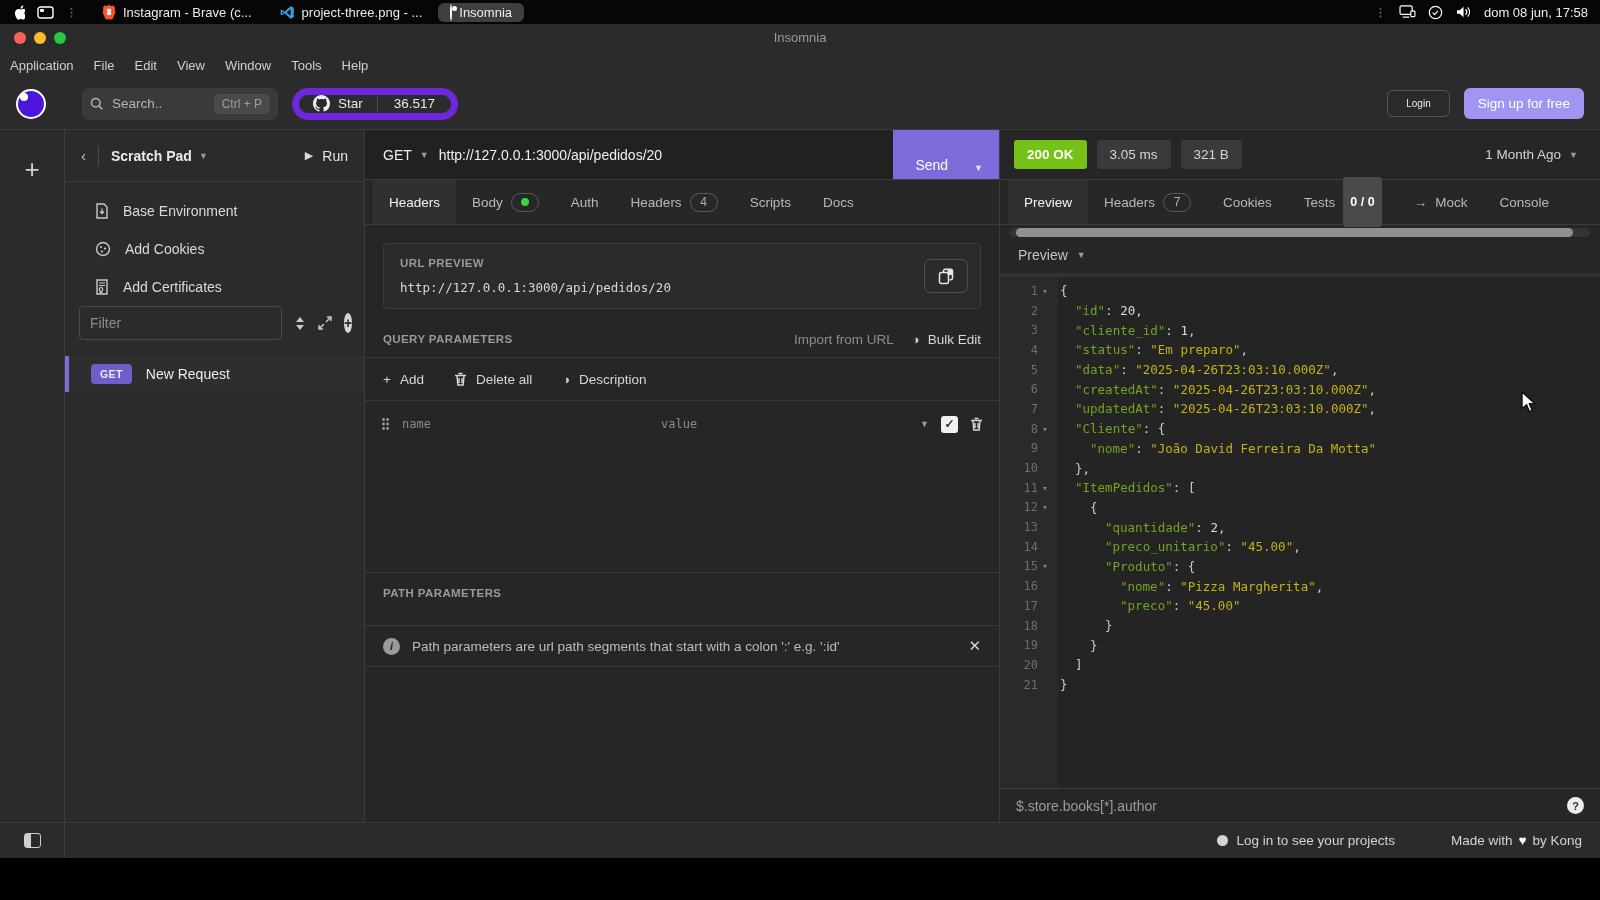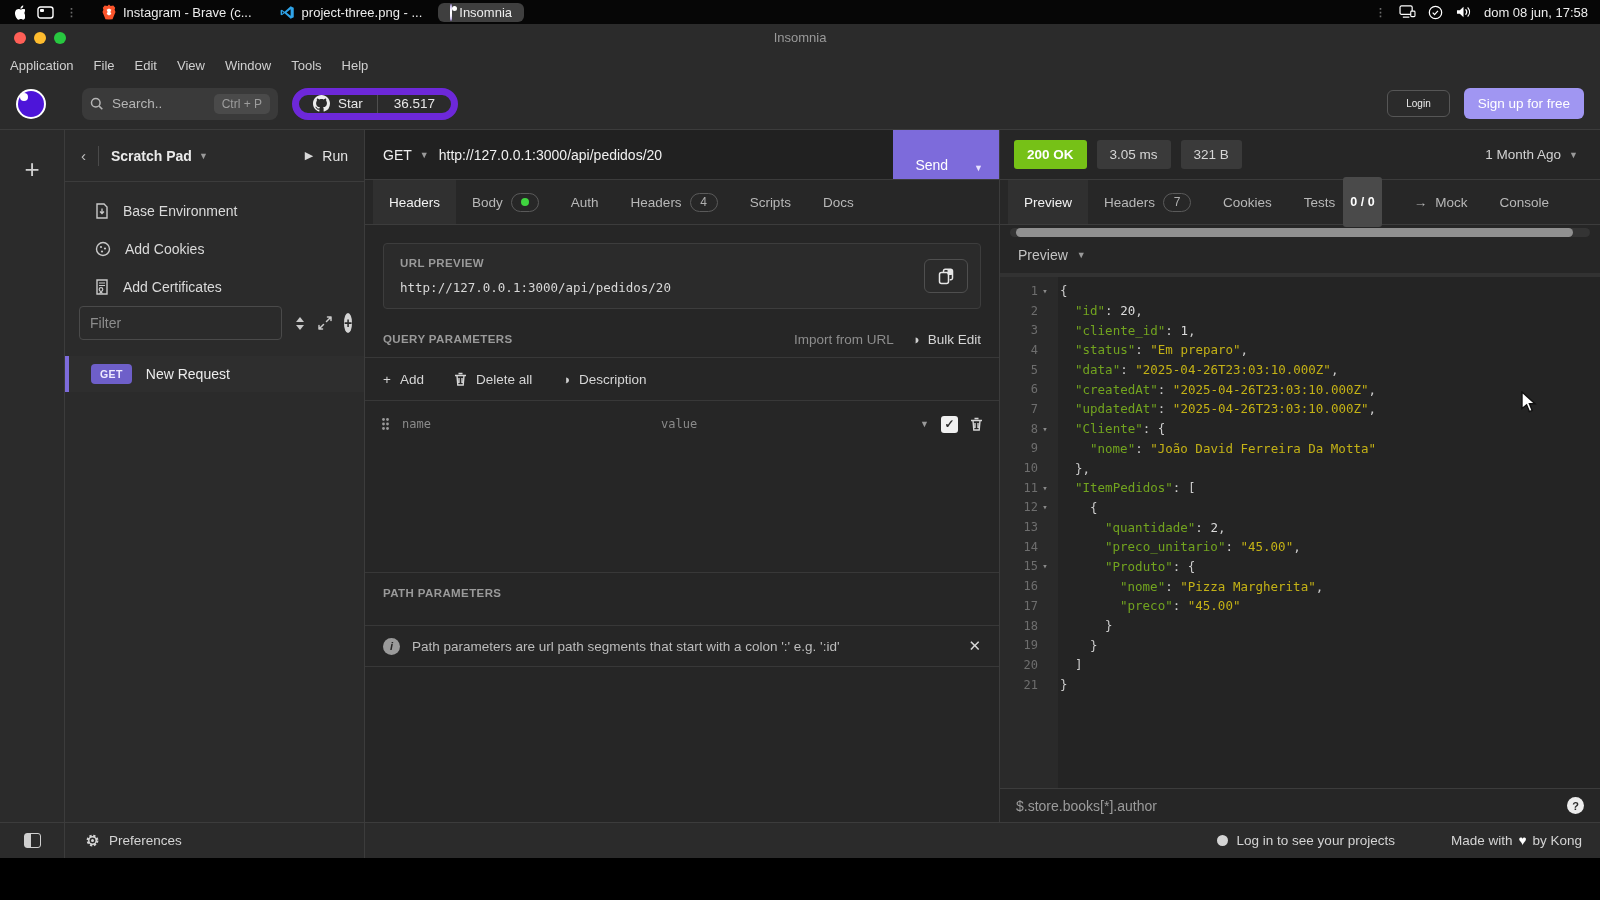--- a/index.html
+++ b/index.html
@@ -532,30 +532,20 @@
           <span class="help-circle">?</span>
         </div>
       </div>
     </div>
   </div>
 
   <div class="statusbar">
     <div class="rail-cell">
       <span class="panel-icon"></span>
     </div>
-    <div class="prefs-cell">
-      <span>
-        <svg width="15" height="15" viewBox="0 0 16 16">
-            <circle cx="8" cy="8" r="5" fill="none" stroke="#d4d4d4" stroke-width="2.6" stroke-dasharray="2.3 1.65"></circle>
-            <circle cx="8" cy="8" r="4" fill="none" stroke="#d4d4d4" stroke-width="1.6"></circle>
-            <circle cx="8" cy="8" r="1.6" fill="#d4d4d4"></circle>
-          </svg>
-      </span>
-      <span>Preferences</span>
-    </div>
     <div class="right-cell">
       <span class="login-hint">
         <span class="dot"></span>
         <span>Log in to see your projects</span>
       </span>
       <span class="credit">
         <span>Made with</span>
         <span class="heart">♥</span>
         <span>by Kong</span>
       </span>

